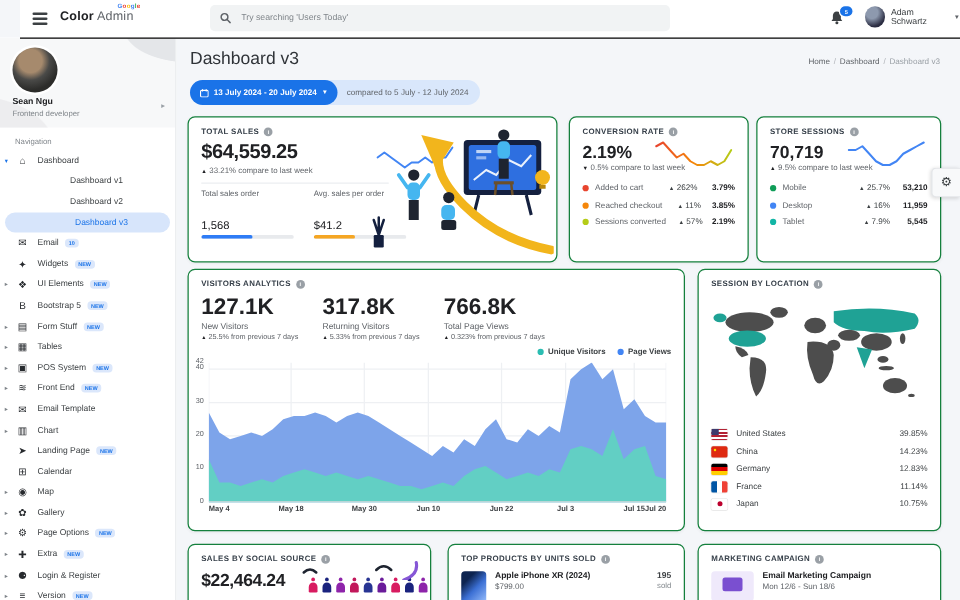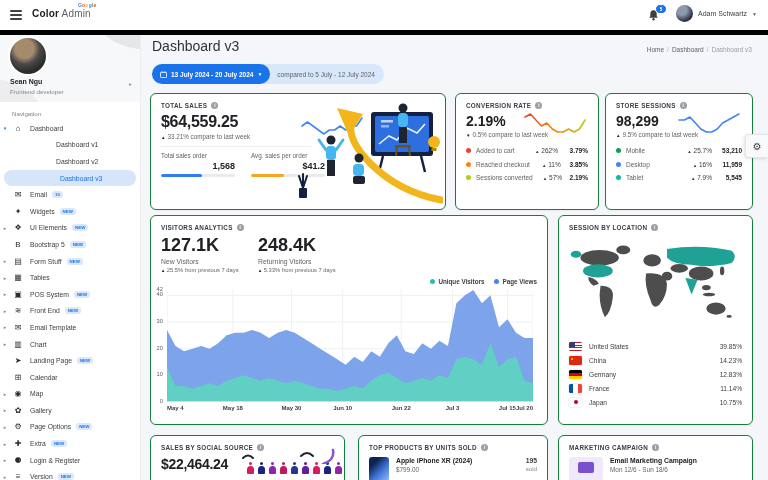--- a/index.html
+++ b/index.html
@@ -1,19 +1,19 @@
 <!DOCTYPE html>
 <html><head>
 <meta charset="utf-8">
 <style>
   html,body{margin:0;padding:0;background:#fff;}
   .app{position:relative;width:768px;height:480px;overflow:hidden;background:#f4f6f9;
        font-family:"Liberation Sans",sans-serif;color:#202124;-webkit-font-smoothing:antialiased;}
   
-  .topbar{position:absolute;top:0;left:0;right:0;height:30px;background:#fff;border-bottom:5px solid #000000;z-index:30;}
+  .topbar{position:absolute;top:0;left:16px;right:0;height:30px;background:#fff;border-bottom:1px solid #000000;z-index:30;}
   .hamburger{position:absolute;left:10px;top:10px;width:12px;height:10px;cursor:pointer;}
   .hamburger span{display:block;height:1.6px;background:#3c4043;margin-bottom:2.4px;border-radius:1px;}
   .brand{position:absolute;left:32px;top:8px;font-size:10px;letter-spacing:.2px;cursor:pointer;}
   .brand .b{font-weight:bold;color:#202124;}
   .brand .l{color:#5f6368;}
   .google{position:absolute;left:78px;top:2px;font-size:5px;font-weight:bold;letter-spacing:.2px;}
   .searchbox{position:absolute;left:152px;top:4px;width:368px;height:21px;background:#f1f3f4;border-radius:4px;display:flex;align-items:center;padding:0 8px;box-sizing:border-box;}
   .searchbox svg{flex:0 0 auto;margin-right:6px;}
   .searchbox input{border:none;background:transparent;outline:none;font-family:"Liberation Sans",sans-serif;font-size:7px;color:#3c4043;width:100%;}
   .searchbox input::placeholder{color:#80868b;}
@@ -63,21 +63,21 @@
      display:inline-flex;align-items:center;justify-content:center;cursor:pointer;}
   .bignum{font-size:16px;font-weight:bold;color:#202124;letter-spacing:-.3px;}
   .mednum{font-size:14px;font-weight:bold;color:#202124;}
   .delta{font-size:6.3px;color:#5f6368;margin-top:2px;}
   .delta .arr{font-size:4.5px;color:#202124;margin-right:2px;}
   .spark{position:absolute;}
   
   .ts-divider{width:150px;border-top:1px solid #eceef1;margin:6px 0 5px 0;}
   .mini-stats{display:flex;gap:16px;}
   .mini-stat .mlabel{font-size:6.3px;color:#5f6368;}
-  .mini-stat .mval{font-size:9px;font-weight:bold;color:#202124;margin:2px 0 3px;text-align:right;}
+  .mini-stat .mval{font-size:9px;font-weight:normal;color:#202124;margin:16px 0 3px;}
   .bar{width:74px;height:3px;border-radius:2px;background:#e8eaed;overflow:hidden;}
   .bar i{display:block;height:100%;border-radius:2px;}
   .illus{position:absolute;right:2px;top:6px;}
   
   .mrows{margin-top:6px;}
   .mrow{display:flex;align-items:center;height:13.5px;font-size:6.5px;}
   .dot{width:5px;height:5px;border-radius:50%;margin-right:5px;flex:0 0 auto;}
   .mlab{flex:1;color:#5f6368;white-space:nowrap;}
   .mchg{width:34px;text-align:right;color:#3c4043;}
   .mchg .arr{font-size:4.5px;}
@@ -137,20 +137,27 @@
   <div class="topbar">
     <div class="hamburger">
         <span></span>
         <span></span>
         <span></span>
       </div>
     <div class="brand">
       <span class="b">Color</span><span class="l"> Admin</span>
     </div>
     <div class="google" id="google-logo"><span style="color: rgb(66, 133, 244);">G</span><span style="color: rgb(234, 67, 53);">o</span><span style="color: rgb(251, 188, 4);">o</span><span style="color: rgb(66, 133, 244);">g</span><span style="color: rgb(52, 168, 83);">l</span><span style="color: rgb(234, 67, 53);">e</span></div>
+    <div class="searchbox">
+      <svg width="9" height="9" viewBox="0 0 10 10">
+        <circle cx="4" cy="4" r="3" fill="none" stroke="#5f6368" stroke-width="1.3"></circle>
+        <line x1="6.3" y1="6.3" x2="9" y2="9" stroke="#5f6368" stroke-width="1.3" stroke-linecap="round"></line>
+      </svg>
+      <input type="text" placeholder="Try searching 'Users Today'" style="">
+    </div>
     <div class="bell">
       <svg width="11" height="12" viewBox="0 0 11 12">
         <path d="M5.5 1.2 C3.4 1.2 2.3 2.8 2.3 4.6 L2.3 7.2 L1.2 8.8 L9.8 8.8 L8.7 7.2 L8.7 4.6 C8.7 2.8 7.6 1.2 5.5 1.2 Z" fill="#3c4043"></path>
         <circle cx="5.5" cy="10.2" r="1.2" fill="#3c4043"></circle>
       </svg>
       <span class="badge">5</span>
     </div>
     <div class="userchip">
       <span class="avatar"></span>
       <span class="username">Adam Schwartz</span>
@@ -413,21 +420,21 @@
           </defs>
       <polyline points="1.0,5.0 6.5,2.0 11.9,8.0 17.4,14.0 22.8,11.0 28.3,17.0 33.7,20.0 39.2,20.0 44.6,17.0 50.1,20.0 55.5,17.0 61.0,8.0" fill="none" stroke="url(#convGrad)" stroke-width="1.6" stroke-linecap="round" stroke-linejoin="round"></polyline>
         </svg>
     </div>
 
     <div class="card" style="left:465px;top:63px;width:148px;height:117px;">
       <div class="ctitle-row">
         <span class="ctitle">STORE SESSIONS</span>
         <span class="info">i</span>
       </div>
-      <div class="mednum" style="margin-top:4px;">98,299</div>
+      <div class="mednum" style="margin-top:4px;">70,719</div>
       <div class="delta"><span class="arr" id="ss-arr">▲</span><span>9.5% compare to last week</span></div>
       <div class="mrows" id="sess-rows">
           <div class="mrow">
         <span class="dot" style="background: rgb(15, 157, 88);"></span>
         <span class="mlab">Mobile</span>
         <span class="mchg"><span class="arr">▲</span> 25.7%</span>
         <span class="mval2">53,210</span>
       </div>
           <div class="mrow">
         <span class="dot" style="background: rgb(66, 133, 244);"></span>
@@ -452,23 +459,28 @@
         <span class="ctitle">VISITORS ANALYTICS</span>
         <span class="info">i</span>
       </div>
       <div class="vstats" id="v-stats">
           <div class="vstat">
         <div class="vv">127.1K</div>
         <div class="vl">New Visitors</div>
         <div class="vd"><span class="arr">▲</span> 25.5% from previous 7 days</div>
       </div>
           <div class="vstat">
-        <div class="vv">248.4K</div>
+        <div class="vv">317.8K</div>
         <div class="vl">Returning Visitors</div>
         <div class="vd"><span class="arr">▲</span> 5.33% from previous 7 days</div>
+      </div>
+          <div class="vstat">
+        <div class="vv">766.8K</div>
+        <div class="vl">Total Page Views</div>
+        <div class="vd"><span class="arr">▲</span> 0.323% from previous 7 days</div>
       </div>
         </div>
       <div class="legend" id="legend">
           <div class="litem">
             <span class="ldot" style="background: rgb(43, 189, 178);"></span>
             <span>Unique Visitors</span>
           </div>
           <div class="litem">
             <span class="ldot" style="background: rgb(66, 133, 244);"></span>
             <span>Page Views</span>

